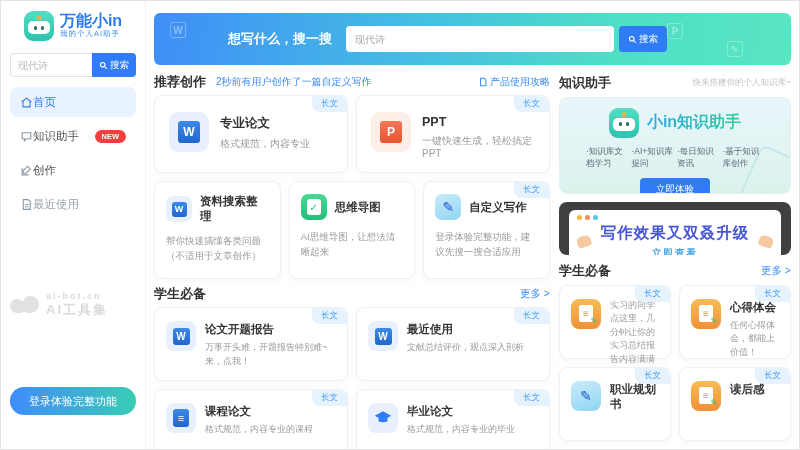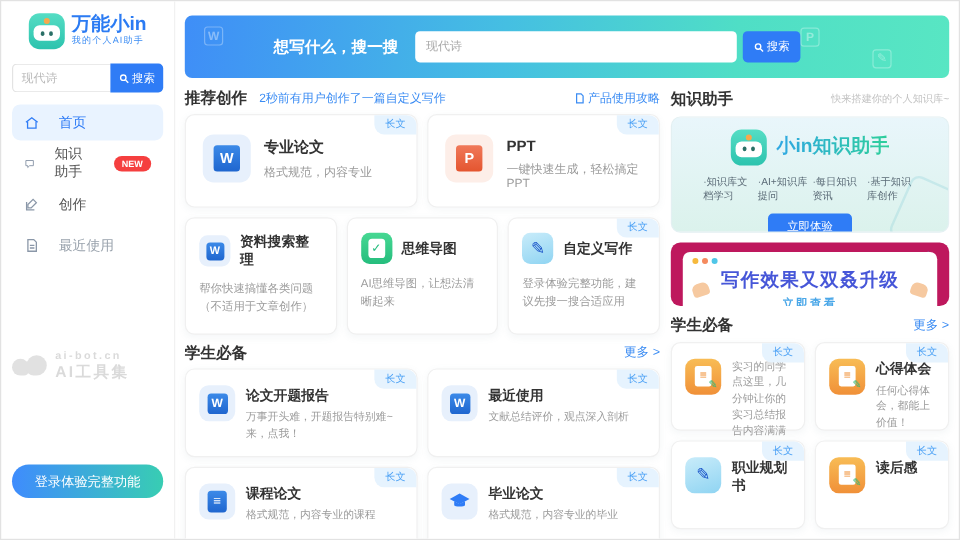--- a/index.html
+++ b/index.html
@@ -14,21 +14,21 @@
   .robot::before { content:""; position:absolute; left:50%; top:4px; transform:translateX(-50%); width:5px; height:5px; border-radius:50%; background:#f7a84c; }
   .robot .face { position:absolute; left:4px; right:4px; top:10px; height:13px; background:#fff; border-radius:5px; display:flex; align-items:center; justify-content:center; gap:4px; }
   .robot .eye { width:3px; height:4px; border-radius:2px; background:#2a6f66; }
   .logo-text .brand { font-size:16px; font-weight:bold; color:#2b7bf3; line-height:1.05; }
   .logo-text .tagline { font-size:7.5px; color:#3b8cf3; letter-spacing:1px; }
   .side-search { display:flex; height:24px; margin-bottom:10px; }
   .side-search input { flex:1; min-width:0; border:1px solid #e3e3e3; border-right:none; border-radius:4px 0 0 4px; padding:0 7px; font-size:10px; color:#333; outline:none; }
   .side-search input::placeholder { color:#b9b9b9; }
   .side-search button { background:#2f7cf6; color:#fff; border:none; border-radius:0 4px 4px 0; font-size:9.5px; display:flex; align-items:center; gap:2px; padding:0 7px; cursor:pointer; }
   .nav { display:flex; flex-direction:column; gap:4px; }
-  .nav-item { display:flex; align-items:center; gap:16px; height:30px; padding:0 10px; border-radius:7px; font-size:11.5px; color:#555; cursor:pointer; }
+  .nav-item { display:flex; align-items:center; gap:0; height:30px; padding:0 10px; border-radius:7px; font-size:11.5px; color:#555; cursor:pointer; }
   .nav-item svg { width:13px; height:13px; color:#8a97a8; }
   .nav-item.active { background:#e9f3ff; color:#2f7cf6; }
   .nav-item.active svg { color:#2f7cf6; }
   .nav-item.dim { color:#9aa3ad; }
   .badge-new { margin-left:auto; background:#f53f3f; color:#fff; font-size:7.5px; font-weight:bold; padding:2px 7px; border-radius:8px; }
   .watermark { margin-top:72px; display:flex; align-items:center; gap:6px; opacity:.85; }
   .wm-icon { width:30px; height:20px; position:relative; flex:0 0 30px; }
   .wm-icon::before { content:""; position:absolute; left:0; bottom:2px; width:14px; height:14px; border-radius:50% 50% 4px 50%; background:#dcdcdc; }
   .wm-icon::after { content:""; position:absolute; left:12px; bottom:2px; width:17px; height:17px; border-radius:50% 50% 50% 6px; background:#dcdcdc; }
   .wm-text .l1 { font-size:9px; font-weight:bold; color:#d4d4d4; letter-spacing:2px; }
@@ -102,21 +102,21 @@
   
   .promo1 { height:120px; border-radius:8px; background:linear-gradient(180deg,#e9f6fb,#dbf2ec); border:1px solid #e3f0f2; padding:10px 12px 9px; display:flex; flex-direction:column; position:relative; overflow:hidden; }
   .promo1::before { content:""; position:absolute; right:-14px; bottom:-16px; width:52px; height:52px; border:2px solid rgba(120,200,210,.25); transform:rotate(24deg); border-radius:8px; }
   .promo1 .head { display:flex; align-items:center; justify-content:center; gap:8px; margin-bottom:8px; }
   .promo1 .robot { width:30px; height:30px; }
   .promo1 .ptitle { font-size:16px; font-weight:bold; background:linear-gradient(90deg,#2fa7e4,#2ecf9a); -webkit-background-clip:text; background-clip:text; color:transparent; }
   .feat-grid { display:grid; grid-template-columns:1fr 1fr 1fr 1fr; gap:7px 4px; padding:0 14px; margin-bottom:8px; }
   .feat { font-size:8.5px; color:#5b6b77; }
   .cta1 { align-self:center; background:#2f7cf6; color:#fff; border:none; border-radius:4px; font-size:9.5px; padding:5px 16px; cursor:pointer; }
 
-  .promo2 { margin-top:8px; height:70px; border-radius:8px; background:#be185d; position:relative; overflow:hidden; cursor:pointer; }
+  .promo2 { margin-top:8px; height:70px; border-radius:8px; background:#404040; position:relative; overflow:hidden; cursor:pointer; }
   .promo2 .win { position:absolute; left:10px; right:10px; top:8px; bottom:-4px; background:#fff; border-radius:6px 6px 0 0; padding:5px 8px 0; }
   .promo2 .dots { display:flex; gap:3px; margin-bottom:3px; }
   .promo2 .dots span { width:5px; height:5px; border-radius:50%; }
   .promo2 .d1 { background:#f6b93d; } .promo2 .d2 { background:#f58a5e; } .promo2 .d3 { background:#4fc6e8; }
   .promo2 .big { text-align:center; font-size:15.5px; font-weight:bold; color:#4656d8; letter-spacing:1px; }
   .promo2 .cta2 { text-align:center; font-size:9.5px; font-weight:bold; color:#4aa7e8; margin-top:3px; letter-spacing:2px; }
   .promo2 .star { position:absolute; font-size:11px; color:#f6c53d; }
   .promo2 .s1 { left:14px; top:24px; } .promo2 .s2 { right:14px; top:6px; color:#4fc6e8; font-size:8px; }
   .promo2 .s3 { right:22px; bottom:10px; color:#7bd66f; font-size:7px; }
   .promo2 .hand { position:absolute; width:14px; height:11px; background:#f6c9a0; border-radius:5px 5px 3px 3px; bottom:8px; }

